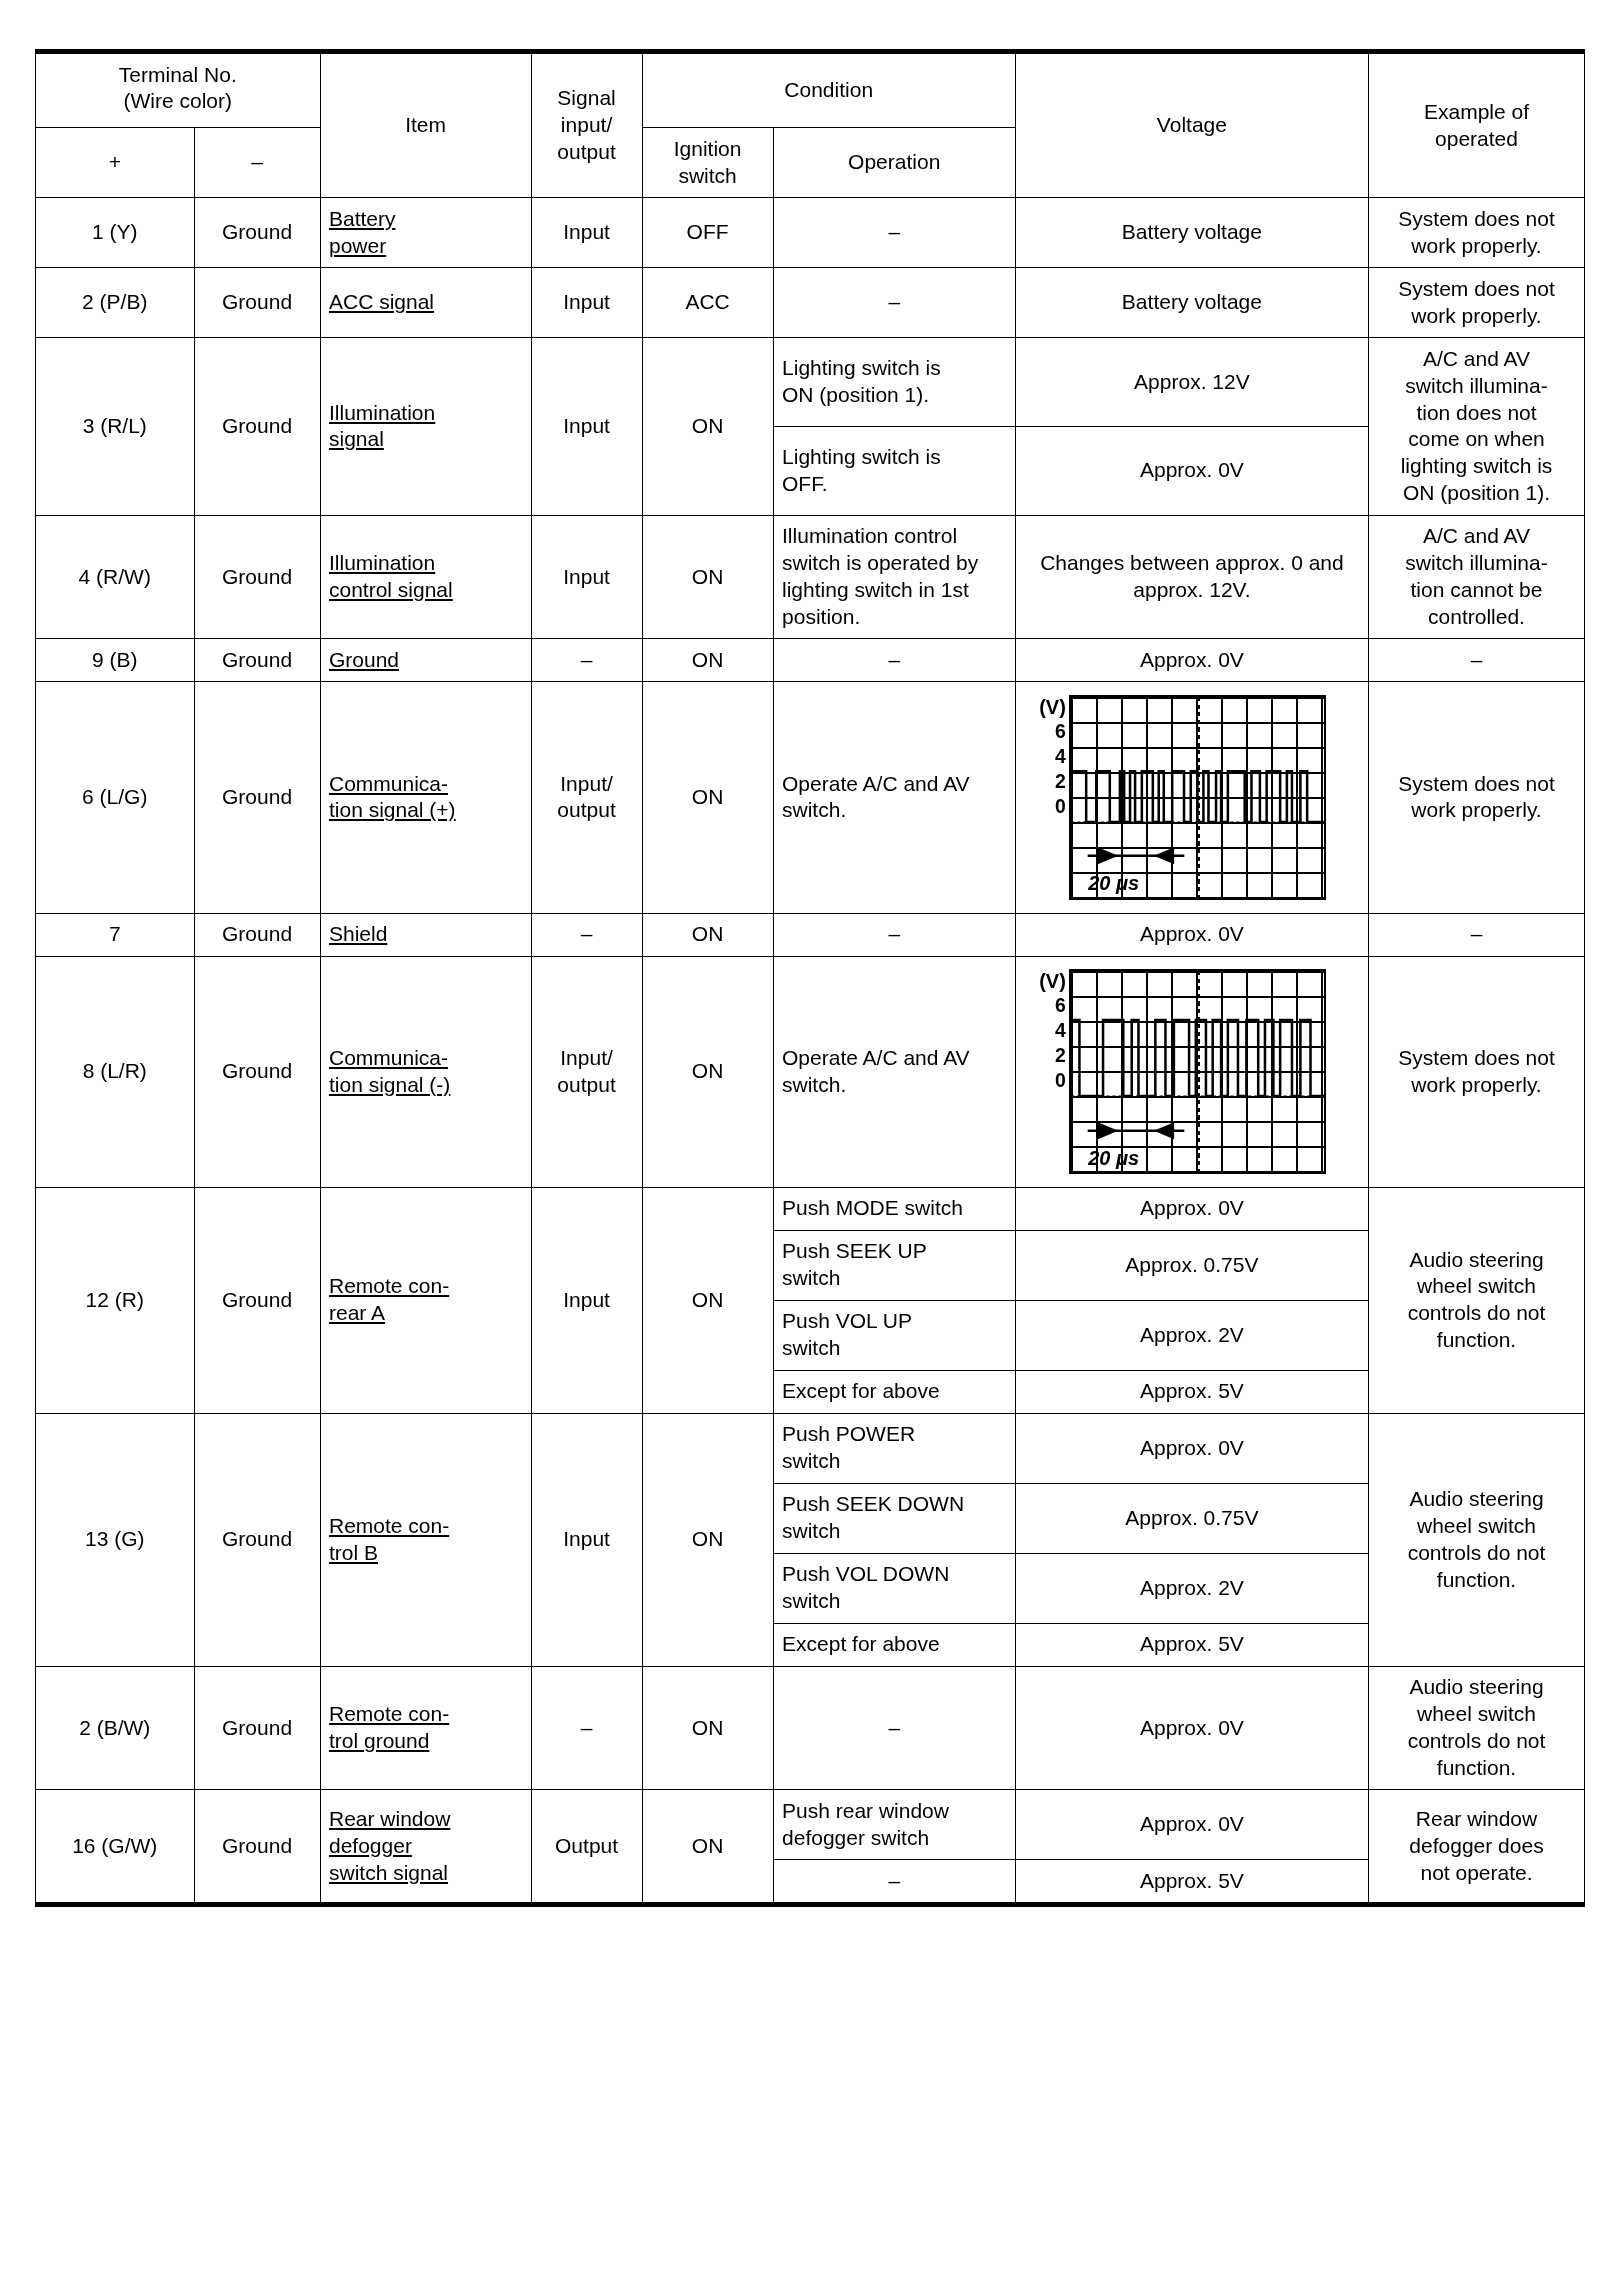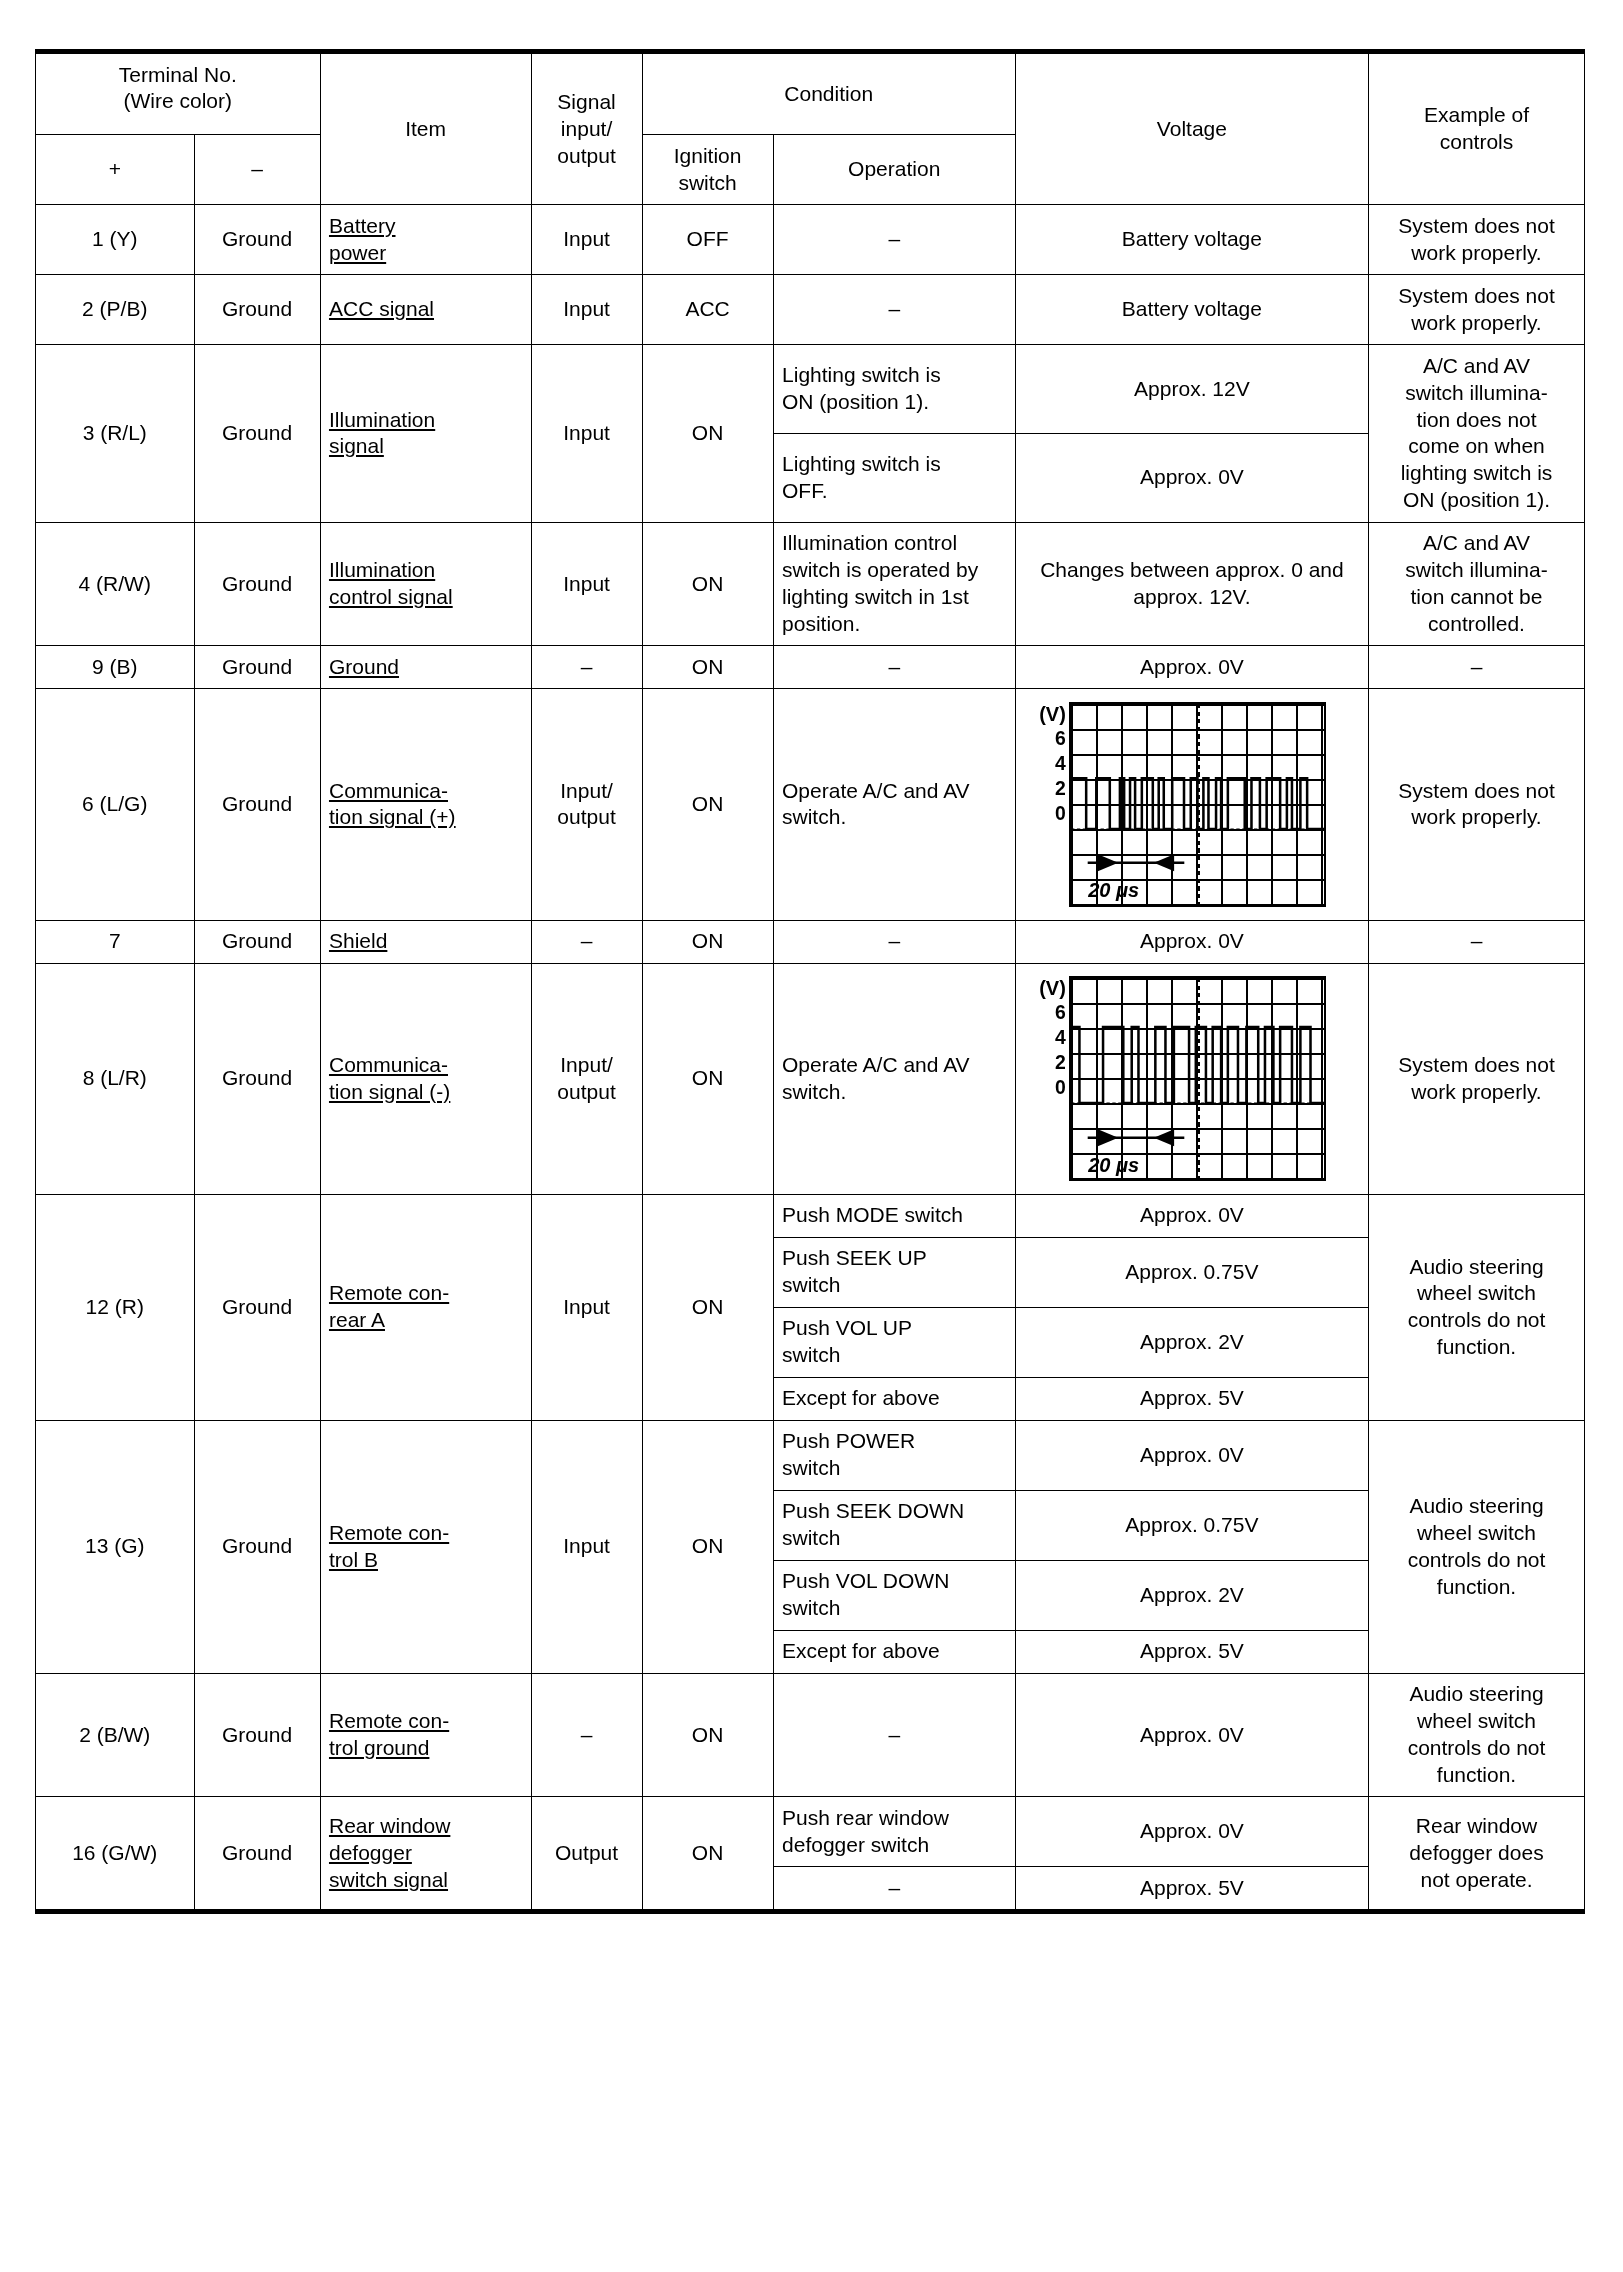--- a/index.html
+++ b/index.html
@@ -142,35 +142,35 @@
       <col style="width:169px">
       <col style="width:89px">
       <col style="width:105px">
       <col style="width:194px">
       <col style="width:283px">
       <col style="width:173px">
     </colgroup>
 
     <thead>
       <tr>
-        <td class="hdr-cell" colspan="2" style="border-bottom:none;padding-bottom:19px;">
+        <td class="hdr-cell" colspan="2" style="border-bottom:none;padding-bottom:12px;">
           <div>Terminal No.</div>
           <div>(Wire color)</div>
         </td>
         <td class="hdr-cell" rowspan="2">Item</td>
         <td class="hdr-cell" rowspan="2">
           <div>Signal</div>
           <div>input/</div>
           <div>output</div>
         </td>
         <td class="hdr-cell" colspan="2">Condition</td>
         <td class="hdr-cell" rowspan="2">Voltage</td>
         <td class="hdr-cell" rowspan="2">
           <div>Example of</div>
-          <div>controls</div>
+          <div>operated</div>
         </td>
       </tr>
       <tr>
         <td class="hdr-cell" style="border-top:1.7px solid #000;">+</td>
         <td class="hdr-cell" style="border-top:1.7px solid #000;">–</td>
         <td class="hdr-cell">
           <div>Ignition</div>
           <div>switch</div>
         </td>
         <td class="hdr-cell">Operation</td>

